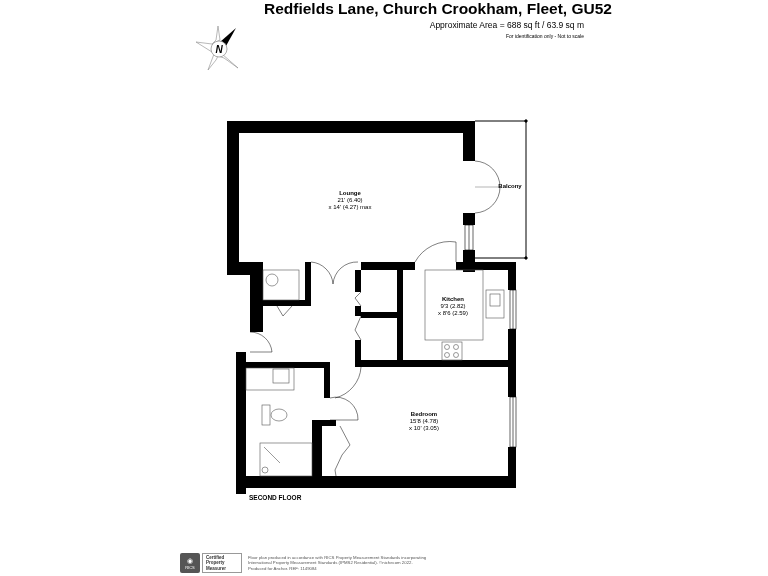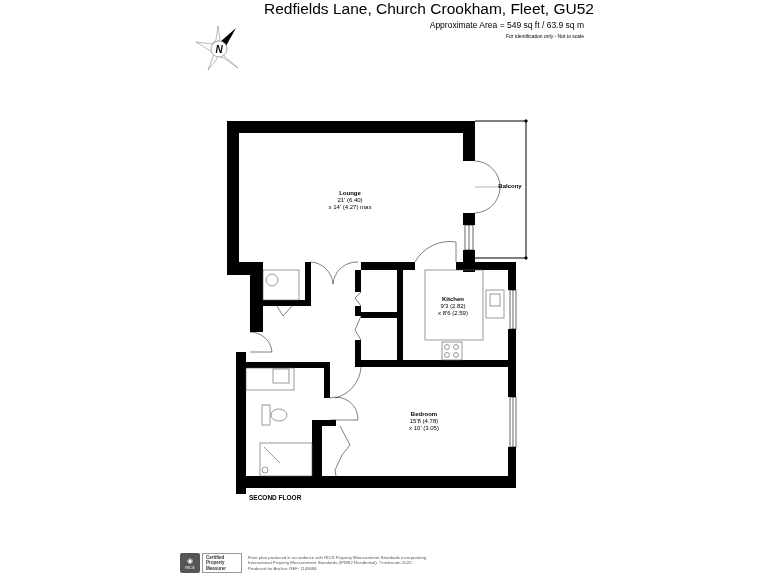--- a/index.html
+++ b/index.html
@@ -1,36 +1,36 @@
 <!DOCTYPE html>
 <html><head>
 <meta charset="utf-8">
 <style>
   html, body { margin: 0; padding: 0; background: #ffffff; }
   body { width: 768px; height: 576px; position: relative; overflow: hidden; font-family: "Liberation Sans", sans-serif; color: #000; }
-  .title { position: absolute; left: 264px; top: 0px; font-size: 15.5px; font-weight: normal; letter-spacing: 0px; white-space: nowrap; }
+  .title { position: absolute; left: 264px; top: 0px; font-size: 15.5px; font-weight: bold; letter-spacing: 0px; white-space: nowrap; }
   .area { position: absolute; right: 184px; top: 20px; font-size: 8.5px; white-space: nowrap; }
   .ident { position: absolute; right: 184px; top: 33px; font-size: 5px; white-space: nowrap; }
   .compass { position: absolute; left: 192px; top: 22px; width: 52px; height: 52px; }
   .plan { position: absolute; left: 0; top: 0; width: 768px; height: 576px; }
   .room-label { position: absolute; text-align: center; font-size: 6px; line-height: 7px; white-space: nowrap; transform: translateX(-50%); }
   .room-label .name { font-weight: bold; display: block; }
   .room-label span { display: block; }
   .floor-label { position: absolute; left: 249px; top: 494px; font-size: 6.5px; font-weight: bold; }
   .footer { position: absolute; left: 180px; top: 552px; height: 22px; display: flex; align-items: center; }
   .rics { width: 20px; height: 20px; background: #555; color: #fff; font-size: 4px; display: flex; flex-direction: column; align-items: center; justify-content: center; border-radius: 2px; }
   .rics .globe { font-size: 7px; line-height: 8px; }
   .cert { margin-left: 2px; border: 1px solid #999; height: 18px; padding: 0 3px; font-size: 4.5px; line-height: 5.5px; font-weight: bold; display: flex; flex-direction: column; justify-content: center; color: #333; width: 32px; }
   .disclaimer { margin-left: 6px; font-size: 4.3px; line-height: 5.6px; color: #555; white-space: nowrap; }
 </style>
 </head>
 <body>
 
 <div class="title">Redfields Lane, Church Crookham, Fleet, GU52</div>
-<div class="area">Approximate Area = 549 sq ft / 63.9 sq m</div>
+<div class="area">Approximate Area = 688 sq ft / 63.9 sq m</div>
 <div class="ident">For identification only - Not to scale</div>
 
 <svg class="compass" viewBox="0 0 52 52">
   <g stroke="#888" stroke-width="0.6" fill="#fff">
     <polygon points="4,20 20,22 22,26 20,30"></polygon>
     <polygon points="16,48 22,32 26,34 24,38"></polygon>
     <polygon points="26,34 30,32 46,46 32,36"></polygon>
     <polygon points="20,22 24,18 26,4 28,18"></polygon>
   </g>
   <polygon points="28,20 34,24 44,6" fill="#000"></polygon>

